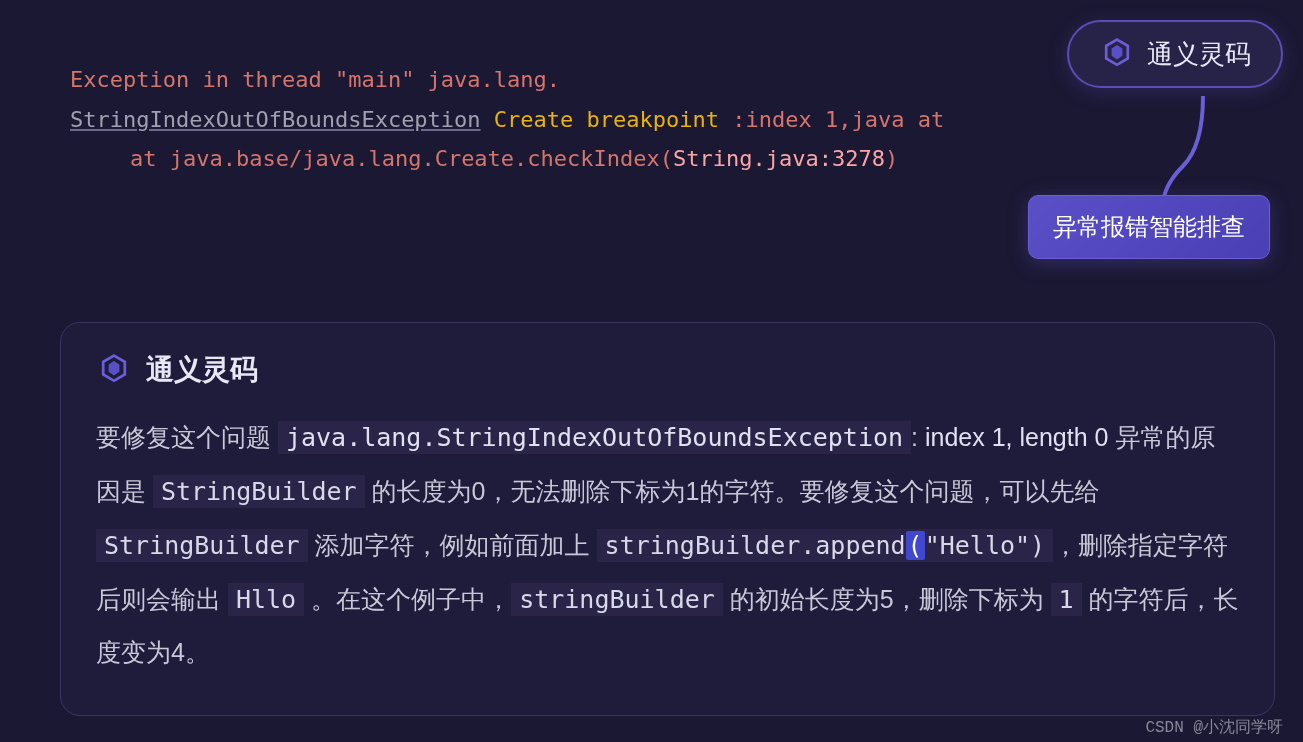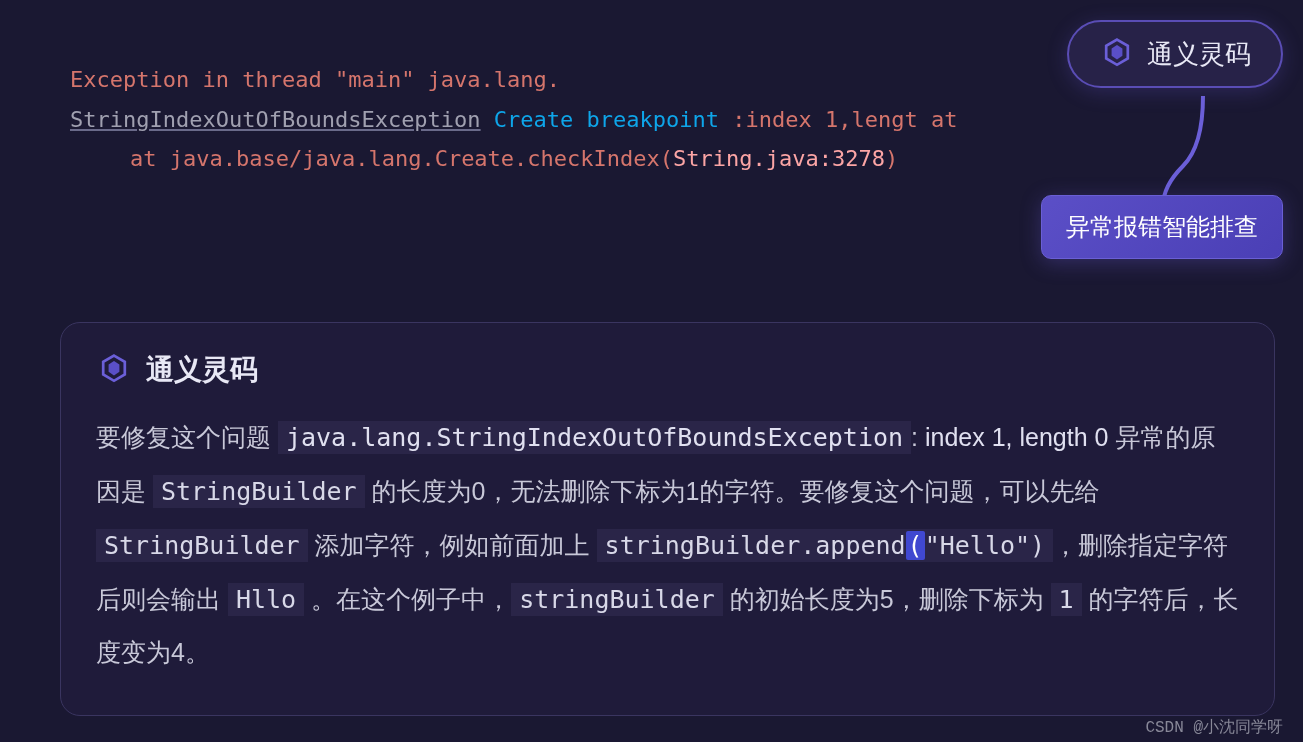--- a/index.html
+++ b/index.html
@@ -34,21 +34,21 @@
     }
     
     .exception-name {
       color: #a0a0b0;
       text-decoration: underline;
       text-decoration-color: #6a6a8a;
       text-align: right;
     }
     
     .create-breakpoint {
-      color: #0ea5e9;
+      color: #eab308;
       text-align: right;
     }
     
     .stack-location {
       color: #fca5a5;
     }
     
     .indent-1 {
       padding-left: 60px;
     }
@@ -79,21 +79,21 @@
       width: 36px;
       height: 36px;
       display: flex;
       align-items: center;
       justify-content: center;
     }
     
     .helper-button {
       position: absolute;
       top: 195px;
-      right: 20px;
+      right: 33px;
       background: linear-gradient(135deg, #5b4fc7, #4a3fb5);
       border-radius: 10px;
       padding: 15px 24px;
       cursor: pointer;
       box-shadow: 0 4px 20px rgba(90, 77, 181, 0.4);
       border: 1px solid #6a5fd5;
     }
     
     .helper-button-text {
       color: #ffffff;
@@ -172,21 +172,21 @@
     }
   </style>
 </head>
 <body>
 
 <div class="console-area">
   <div class="exception-line">
     <span class="error-red">Exception in thread "main" java.lang.</span>
   </div>
   <div>
-    <span class="exception-name">StringIndexOutOfBoundsException</span><span class="create-breakpoint"> Create breakpoint </span><span class="error-red">:index 1,lengt at</span>
+    <span class="exception-name">StringIndexOutOfBoundsException</span><span class="create-breakpoint"> Create breakpoint </span><span class="error-red">:index 1,java at</span>
   </div>
   <div class="indent-1">
     <span class="error-red">at java.base/java.lang.Create.checkIndex(</span><span class="stack-location">String.java:3278</span><span class="error-red">)</span>
   </div>
 </div>
 
 <div class="top-button">
   <span class="logo-icon">
     <svg viewBox="0 0 40 40" width="36" height="36">
       <path d="M20 4 L32 11 L32 25 L20 32 L8 25 L8 11 Z" fill="none" stroke="#6b5fd8" stroke-width="3"></path>

